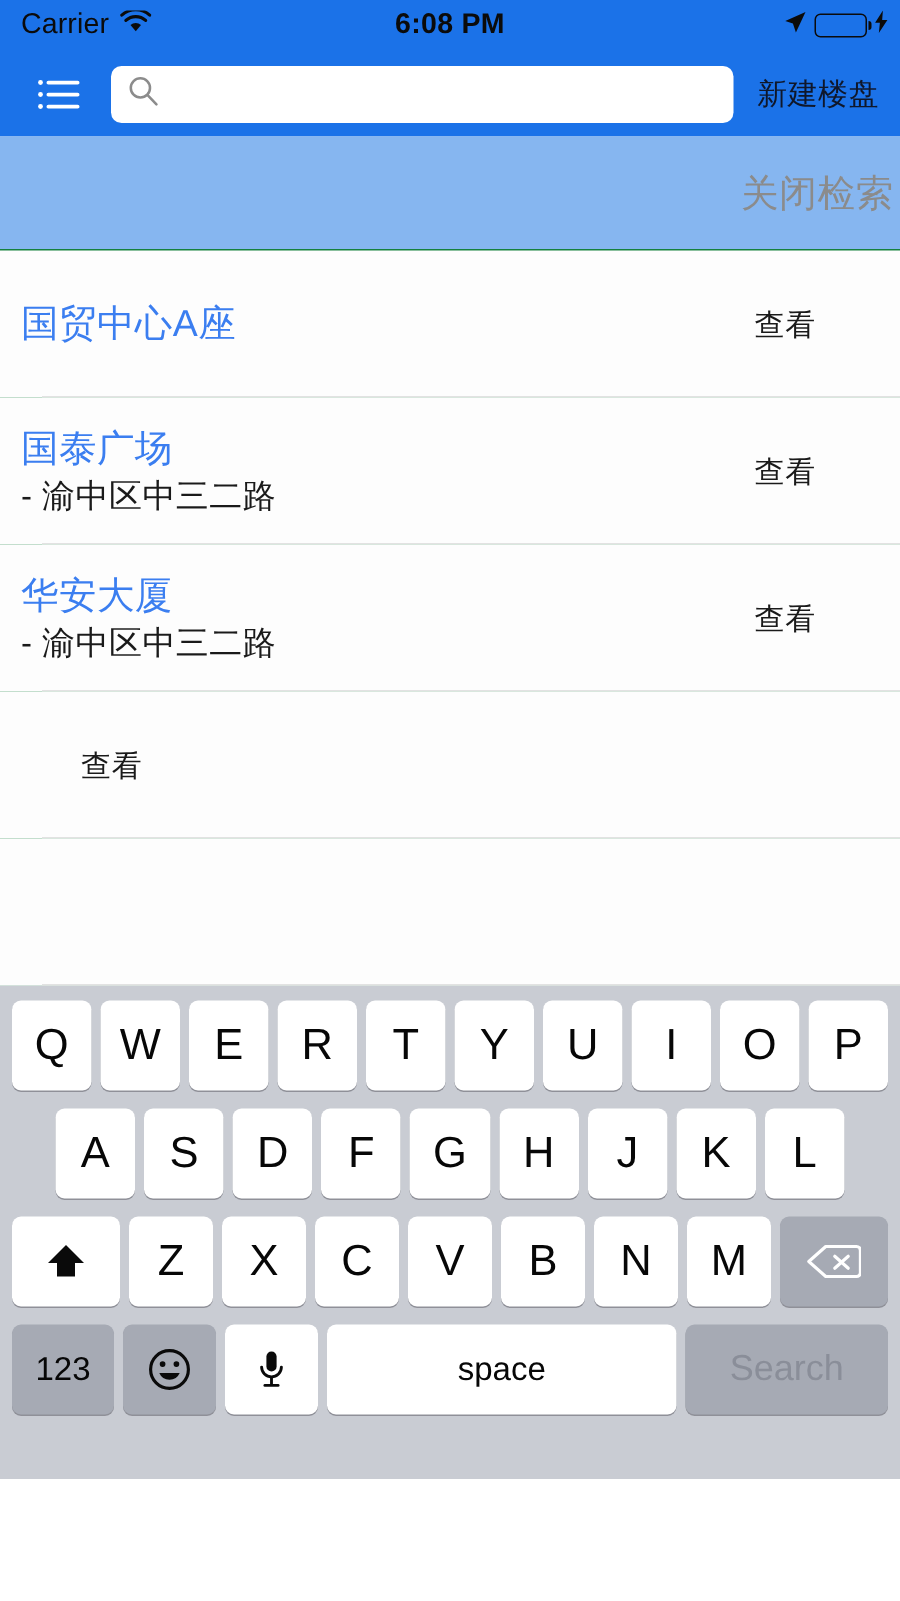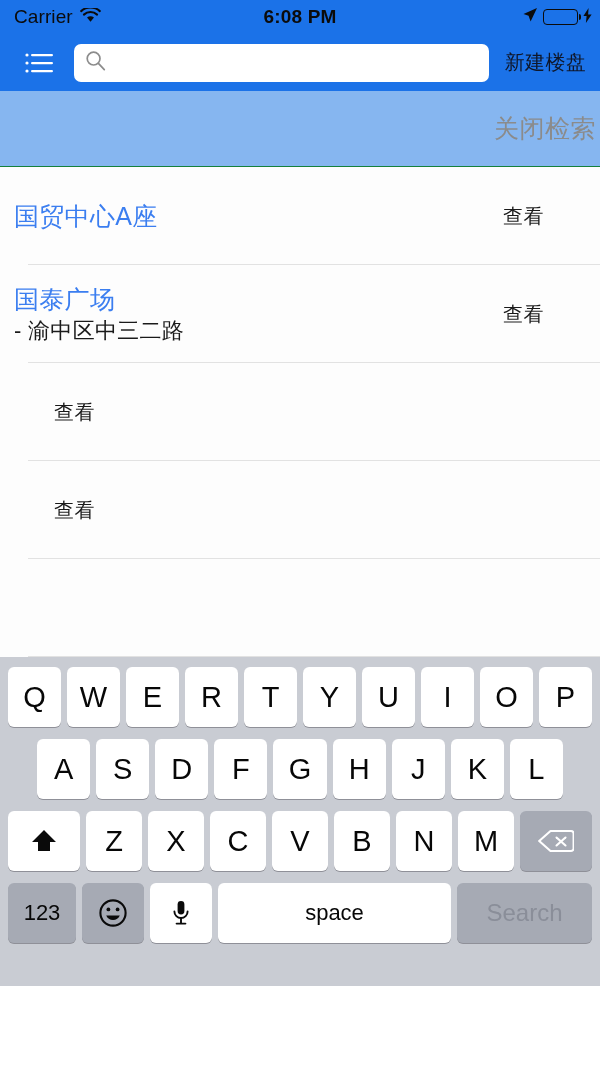--- a/index.html
+++ b/index.html
@@ -348,20 +348,24 @@
     <div class="list-row">
       <div class="row-text">
         <div class="row-title">国泰广场</div>
         <div class="row-sub">- 渝中区中三二路</div>
       </div>
       <div class="row-action">查看</div>
       <div class="divider"></div>
     </div>
 
     <div class="list-row">
+      <div class="row-text">
+        <div class="row-title">华安大厦</div>
+        <div class="row-sub">- 渝中区中三二路</div>
+      </div>
       <div class="row-action">查看</div>
       <div class="divider"></div>
     </div>
 
     <div class="list-row">
       <div class="row-action">查看</div>
       <div class="divider"></div>
     </div>
 
     <div class="list-row empty">

